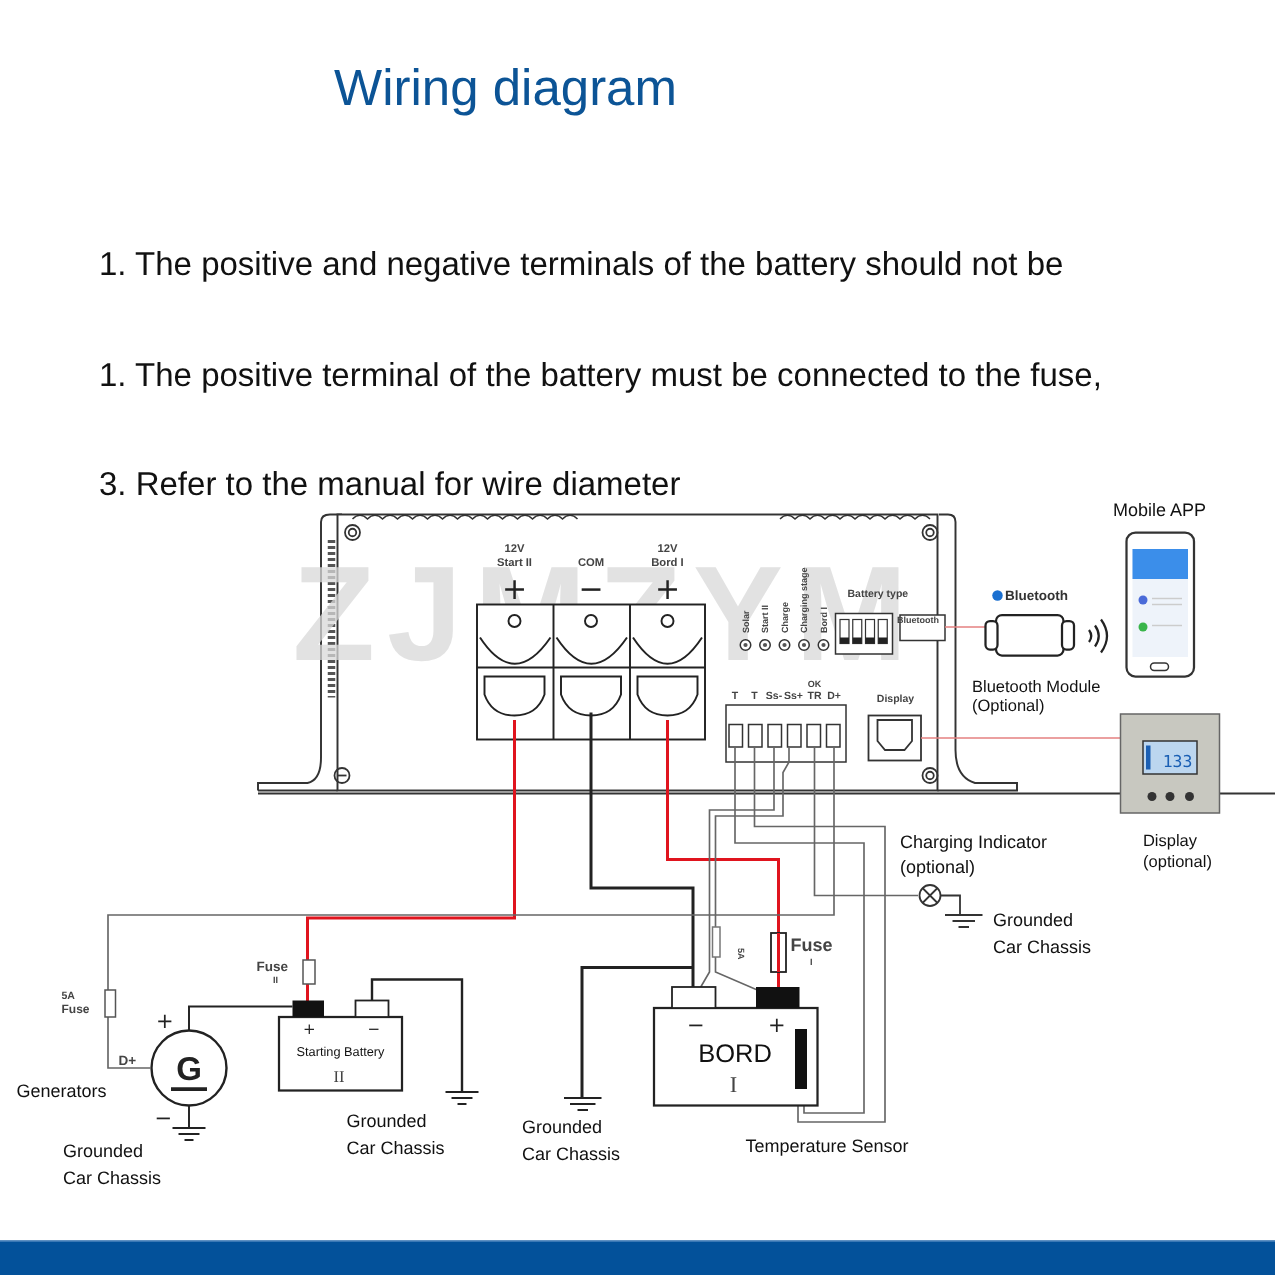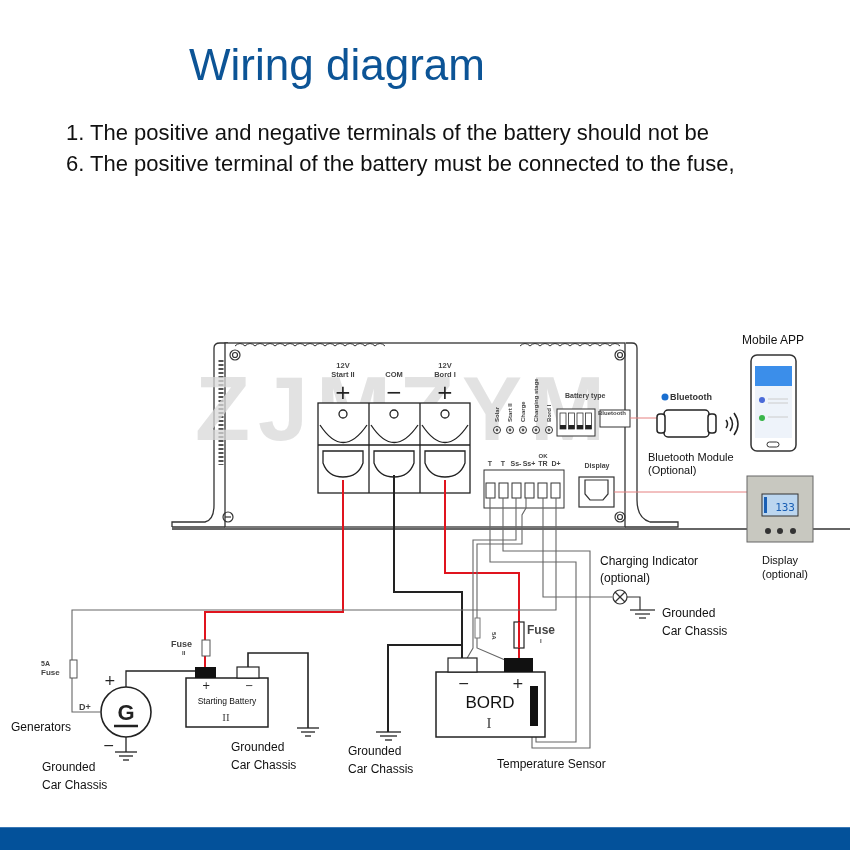--- a/index.html
+++ b/index.html
@@ -1,32 +1,33 @@
 <!DOCTYPE html>
 <html><head>
   <meta charset="utf-8">
   <style>
     html,body{margin:0;padding:0;background:#fff;}
     body{width:850px;height:850px;position:relative;overflow:hidden;font-family:"Liberation Sans",sans-serif;}
-    .title{position:absolute;left:0;top:40px;width:674px;text-align:center;font-size:44px;color:#0c5496;}
+    .title{position:absolute;left:0;top:40px;width:674px;text-align:center;font-size:34px;color:#0c5496;}
     .notes{position:absolute;left:66px;top:118px;font-size:22px;line-height:30.5px;color:#111;}
-    .notes div{white-space:nowrap;}
+    .notes div{white-space:nowrap;margin-top:43px;}
     svg#diagram{position:absolute;left:0;top:0;}
     .lbl{font-family:"Liberation Sans",sans-serif;fill:#111;}
     .sm{font-family:"Liberation Sans",sans-serif;fill:#444;font-weight:bold;}
     .footer-bar{position:absolute;left:0;top:827px;width:850px;height:23px;background:#03519a;border-top:1px solid #3a78b5;}
   </style>
 </head>
 <body>
 
 <div class="title">Wiring diagram</div>
 
 <div class="notes">
   <div>1. The positive and negative terminals of the battery should not be</div>
-  <div>6. The positive terminal of the battery must be connected to the fuse,</div>
+  <div>1. The positive terminal of the battery must be connected to the fuse,</div>
+  <div>3. Refer to the manual for wire diameter</div>
 </div>
 
 <svg id="diagram" width="850" height="850" viewBox="0 0 850 850">
 
   <g fill="none" stroke="#333" stroke-width="1.3">
 
     <path d="M172 527 L172 522 L205 522 Q214 520 214 505 L214 348 Q214 343 220 343 L228 343"></path>
     <path d="M172 527 L225 527"></path>
     <path d="M626 343 L632 343 Q637 343 637 348 L637 500 Q637 518 650 522 L678 522 L678 527 L625 527"></path>
 

